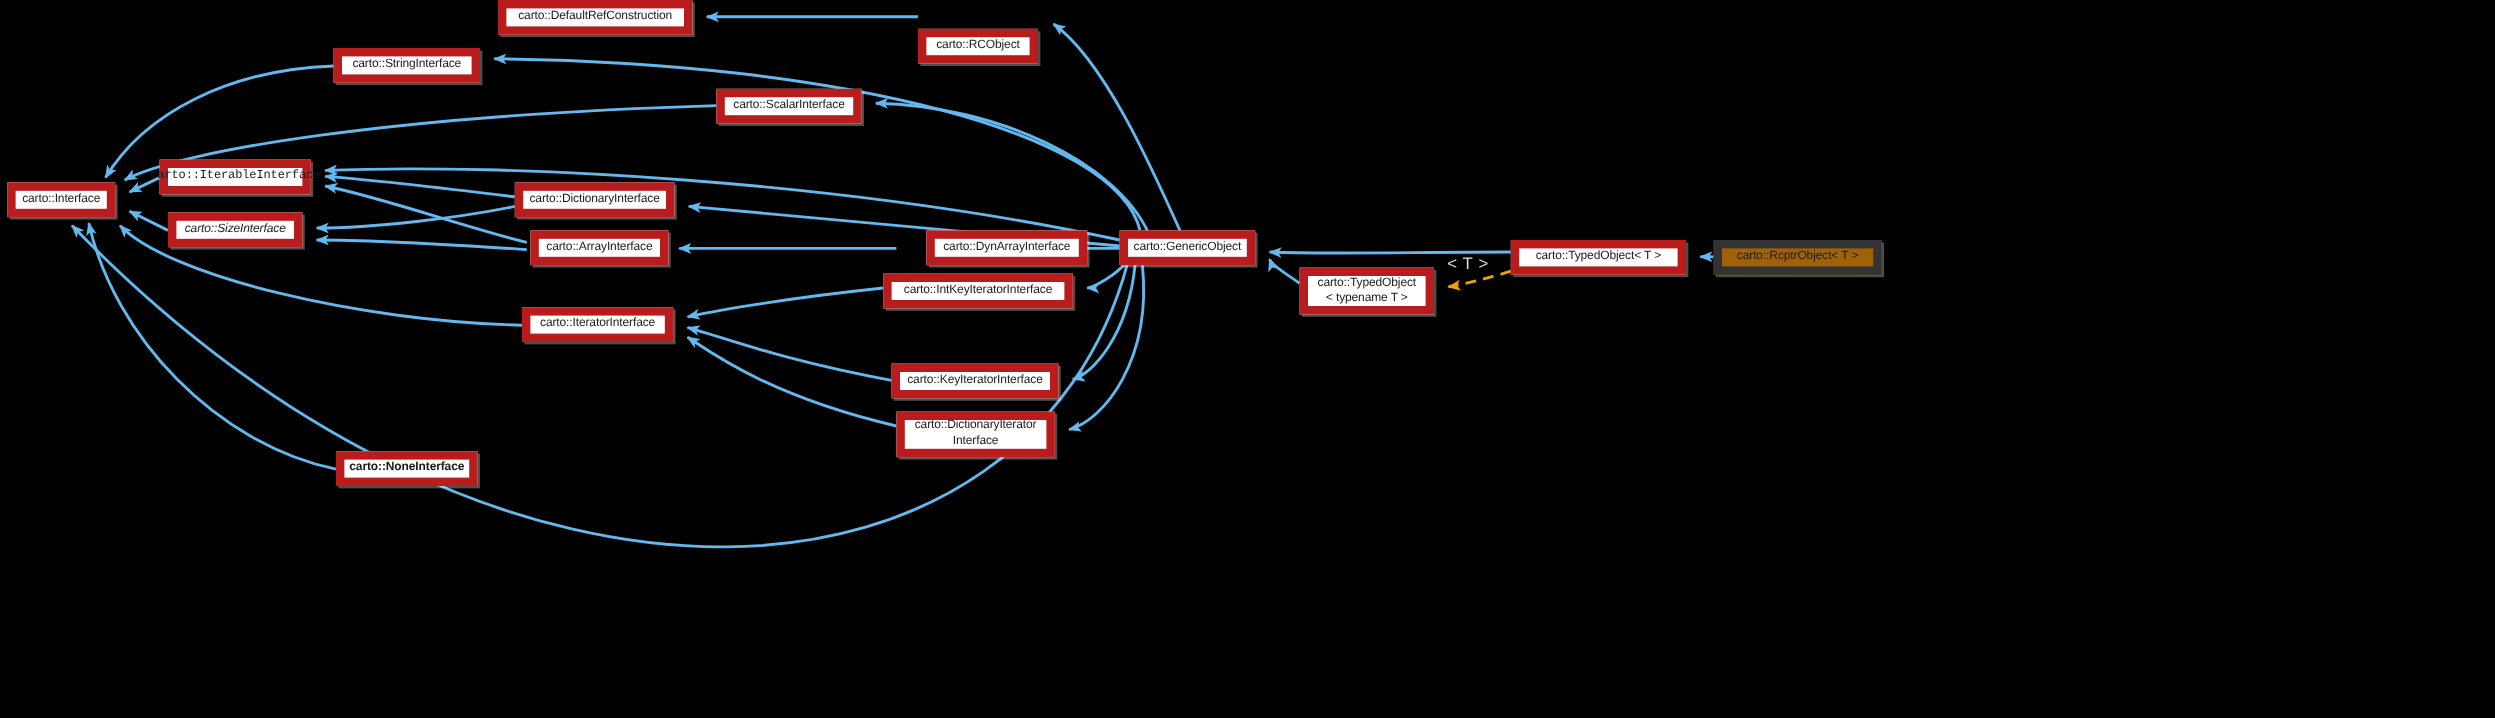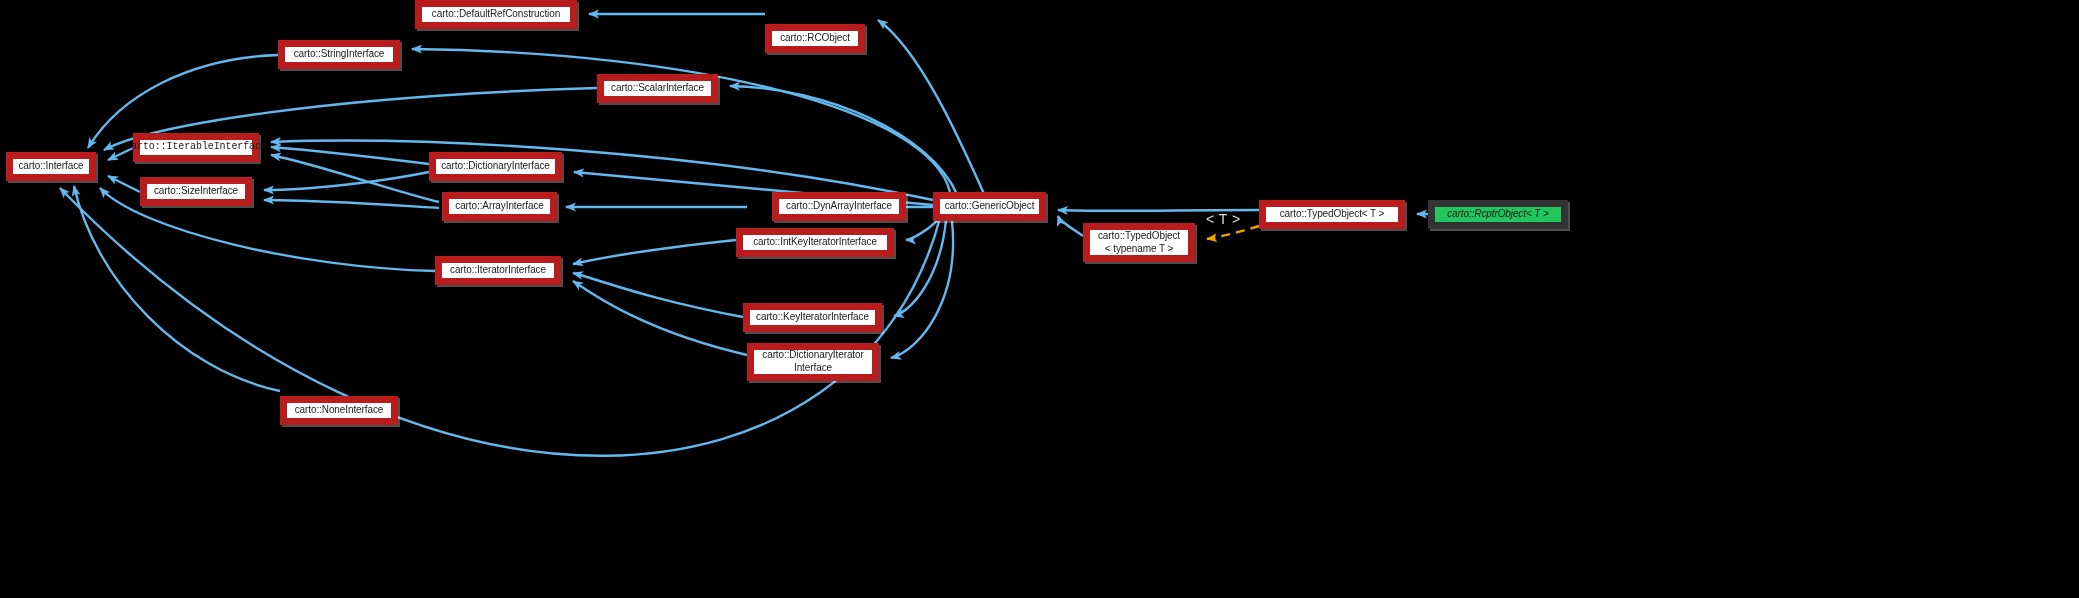--- a/index.html
+++ b/index.html
@@ -36,23 +36,22 @@
     text-align: center;
     color: #1a1a1a;
     font-size: 10px;
     line-height: 1.28;
     letter-spacing: -0.1px;
     white-space: pre-line;
     z-index: 5;
     cursor: pointer;
   }
   .node.root {
-    background: #22c55e;
+    background: #a16207;
     border-color: #333333;
-    font-style: italic;
   }
   .edge-label {
     position: absolute;
     color: #dddddd;
     font-size: 14px;
     letter-spacing: 0.5px;
     z-index: 6;
     background: transparent;
   }
 </style>
@@ -114,30 +113,30 @@
   </svg>
 
   <div id="nodes">
       <div class="node" style="left: 6px; top: 152px; width: 90px; height: 29px;">carto::Interface</div>
       <div class="node" style="left: 278px; top: 40px; width: 122px; height: 29px;">carto::StringInterface</div>
       <div class="node" style="left: 415px; top: 0px; width: 162px; height: 29px;">carto::DefaultRefConstruction</div>
       <div class="node" style="left: 765px; top: 0px; width: 100px; height: 29px; margin-top: 24px;">carto::RCObject</div>
       <div class="node" style="left: 597px; top: 74px; width: 121px; height: 29px;">carto::ScalarInterface</div>
       <div class="node" style="left: 133px; top: 133px; width: 126px; height: 29px; font-family: Liberation Mono, monospace;">carto::IterableInterface</div>
       <div class="node" style="left: 429px; top: 152px; width: 133px; height: 29px;">carto::DictionaryInterface</div>
-      <div class="node" style="left: 140px; top: 177px; width: 112px; height: 29px;">carto::SizeInterface</div>
+      <div class="node" style="left: 140px; top: 177px; width: 112px; height: 29px; font-style: italic;">carto::SizeInterface</div>
       <div class="node" style="left: 442px; top: 192px; width: 115px; height: 29px;">carto::ArrayInterface</div>
       <div class="node" style="left: 747px; top: 192px; width: 134px; height: 29px; margin-left: 25px;">carto::DynArrayInterface</div>
       <div class="node" style="left: 933px; top: 192px; width: 113px; height: 29px;">carto::GenericObject</div>
       <div class="node" style="left: 736px; top: 228px; width: 158px; height: 29px;">carto::IntKeyIteratorInterface</div>
       <div class="node" style="left: 435px; top: 256px; width: 126px; height: 29px;">carto::IteratorInterface</div>
       <div class="node" style="left: 743px; top: 303px; width: 139px; height: 29px;">carto::KeyIteratorInterface</div>
       <div class="node" style="left: 747px; top: 343px; width: 132px; height: 38px;">carto::DictionaryIterator
 Interface</div>
-      <div class="node" style="left: 280px; top: 396px; width: 118px; height: 29px;">carto::NoneInterface</div>
+      <div class="node" style="left: 280px; top: 376px; width: 118px; height: 29px; font-weight: bold;">carto::NoneInterface</div>
       <div class="node" style="left: 1259px; top: 200px; width: 146px; height: 29px;">carto::TypedObject&lt; T &gt;</div>
       <div class="node" style="left: 1083px; top: 223px; width: 112px; height: 39px;">carto::TypedObject
 &lt; typename T &gt;</div>
       <div class="node root" style="left: 1428px; top: 200px; width: 140px; height: 29px;">carto::RcptrObject&lt; T &gt;</div>
     </div>
   <div id="labels">
       <div class="edge-label" style="left: 1206px; top: 211px;">&lt; T &gt;</div>
     </div>
 
 </div>

